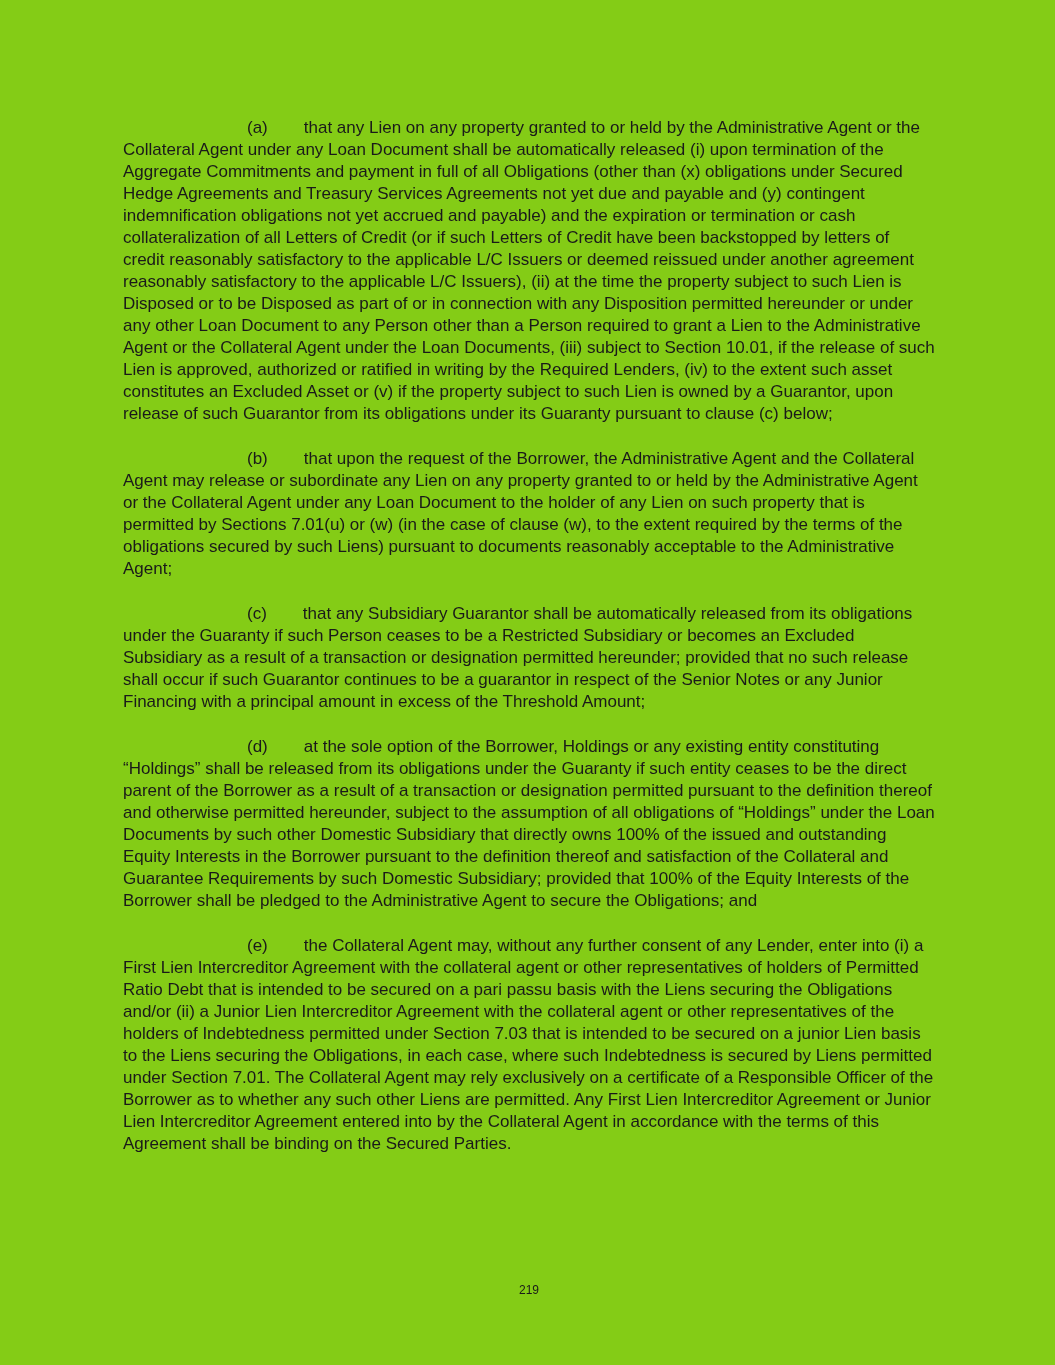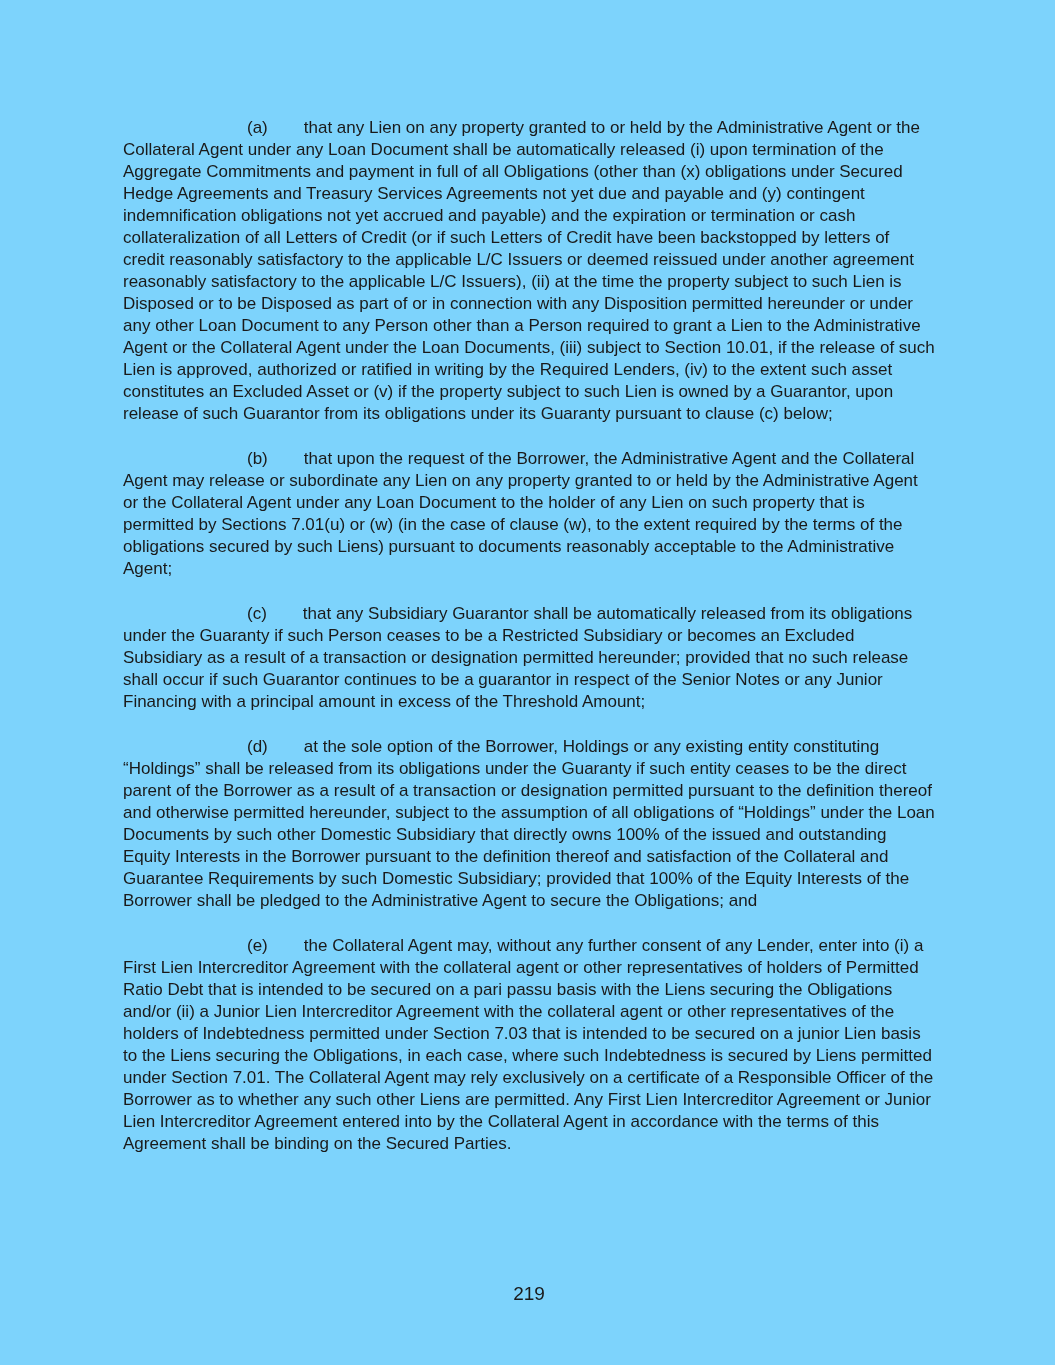--- a/index.html
+++ b/index.html
@@ -4,21 +4,21 @@
 <style>
   html, body {
     margin: 0;
     padding: 0;
     background: #ffffff;
   }
   .page {
     position: relative;
     width: 1055px;
     height: 1365px;
-    background: #7dd3fc;
+    background: #84cc16;
     font-family: "Liberation Sans", "DejaVu Sans", sans-serif;
     color: #1a1a1a;
     overflow: hidden;
   }
   .content {
     position: absolute;
     left: 123px;
     top: 117px;
     width: 812px;
   }
@@ -42,21 +42,21 @@
     text-align-last: justify;
     text-indent: 63px;
     color: #1a1a1a;
   }
   .footer {
     position: absolute;
     left: 123px;
     top: 1283px;
     width: 812px;
     text-align: center;
-    font-size: 19px;
+    font-size: 12px;
     color: #1a1a1a;
   }
 </style>
 </head>
 <body>
 
 <div class="page">
   <div class="content">
 
     <p class="lettered">

